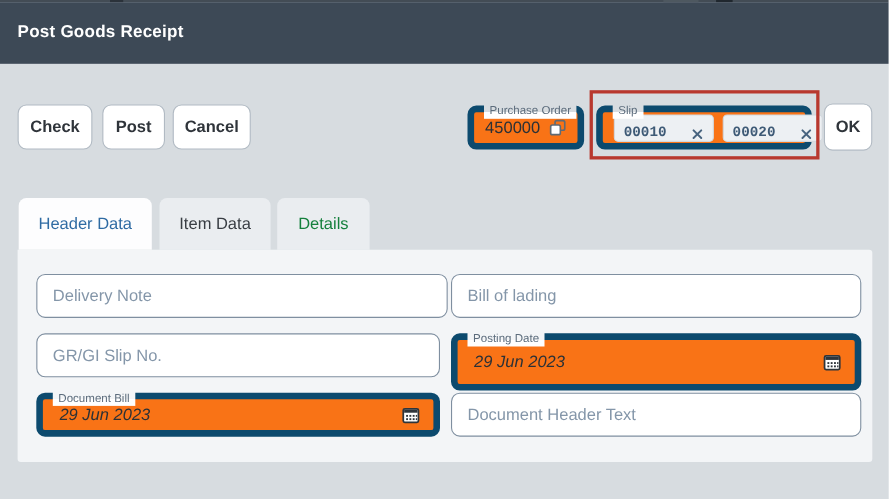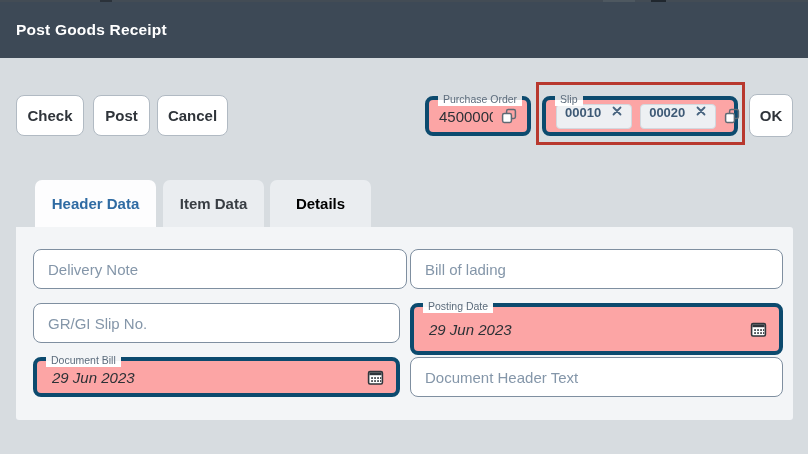--- a/index.html
+++ b/index.html
@@ -28,54 +28,54 @@
     position: absolute; background: #ffffff; border: 1px solid #b1bac3; border-radius: 8px;
     color: #2f343a; font-size: 15px; font-weight: 600; font-family: inherit;
     display: flex; align-items: center; justify-content: center; cursor: pointer;
   }
   #btn-check  { left: 16px;  top: 95px; width: 68px; height: 41px; }
   #btn-post   { left: 93px;  top: 95px; width: 57px; height: 41px; }
   #btn-cancel { left: 157px; top: 95px; width: 71px; height: 41px; }
   #btn-ok     { left: 749px; top: 94px; width: 44px; height: 43px; }
 
   
-  .field { position: absolute; background: #fca5a5; border: 4px solid #0c4a6e; border-radius: 8px; }
+  .field { position: absolute; background: #f97316; border: 6px solid #0c4a6e; border-radius: 8px; }
   .notch-label {
     position: absolute; top: -7px; left: 9px; padding: 0 5px;
     font-size: 10.5px; line-height: 13px; color: #5c6c7c; white-space: nowrap;
   }
   .on-gray  { background: linear-gradient(180deg, #d7dce0 7px, #ffffff 7px); }
   .on-panel { background: linear-gradient(180deg, #f3f5f7 7px, #ffffff 7px); }
 
   #po-field   { left: 425px; top: 96px; width: 106px; height: 40px; }
   #item-field { left: 542px; top: 96px; width: 196px; height: 40px; }
   .field-row { display: flex; align-items: center; height: 100%; padding: 0 10px; gap: 8px; }
   .field-value { font-size: 15px; color: #2c3136; white-space: nowrap; overflow: hidden; }
   .trailing-icon { margin-left: auto; display: flex; align-items: center; cursor: pointer; flex: none; }
 
   .token {
-    display: inline-flex; align-items: flex-start; gap: 10px;
+    display: inline-flex; align-items: flex-end; gap: 22px;
     background: #edf0f3; border: 1px solid #d2d8de; border-radius: 4px;
-    height: 25px; padding: 0 8px; color: #3e5a76; font-size: 13px; font-weight: 600; flex: none;
+    height: 25px; padding: 0 8px; color: #3e5a76; font-size: 13px; font-weight: 600; flex: none; font-family: Liberation Mono, monospace;
   }
   .token-x { display: flex; cursor: pointer; }
 
   #item-highlight {
     position: absolute; left: 536px; top: 82px; width: 209px; height: 63px;
     border: 3px solid #b8382e; pointer-events: none; z-index: 5;
   }
 
   .tab {
     position: absolute; top: 180px; height: 47px; border-radius: 7px 7px 0 0;
     display: flex; align-items: center; justify-content: center;
-    font-size: 15px; font-weight: 700; cursor: pointer; margin-left: 18px;
+    font-size: 15px; font-weight: 400; cursor: pointer;
   }
   #tab-header-data { left: 17px;  width: 121px; background: #fdfdfe; color: #2f6ba3; }
   #tab-item-data   { left: 145px; width: 101px; background: #eaedf0; color: #383d43; }
-  #tab-details     { left: 252px; width: 101px;  background: #eaedf0; color: #000000; }
+  #tab-details     { left: 252px; width: 84px;  background: #eaedf0; color: #15803d; }
 
   #tab-panel {
     position: absolute; left: 16px; top: 227px; width: 777px; height: 193px;
     background: #f3f5f7; border-radius: 0 3px 3px 3px;
   }
 
   .text-input {
     position: absolute; background: #ffffff; border: 1px solid #7f8fa0; border-radius: 8px;
     font-family: inherit; font-size: 15px; color: #2c3136; padding: 0 14px; outline: none;
   }

